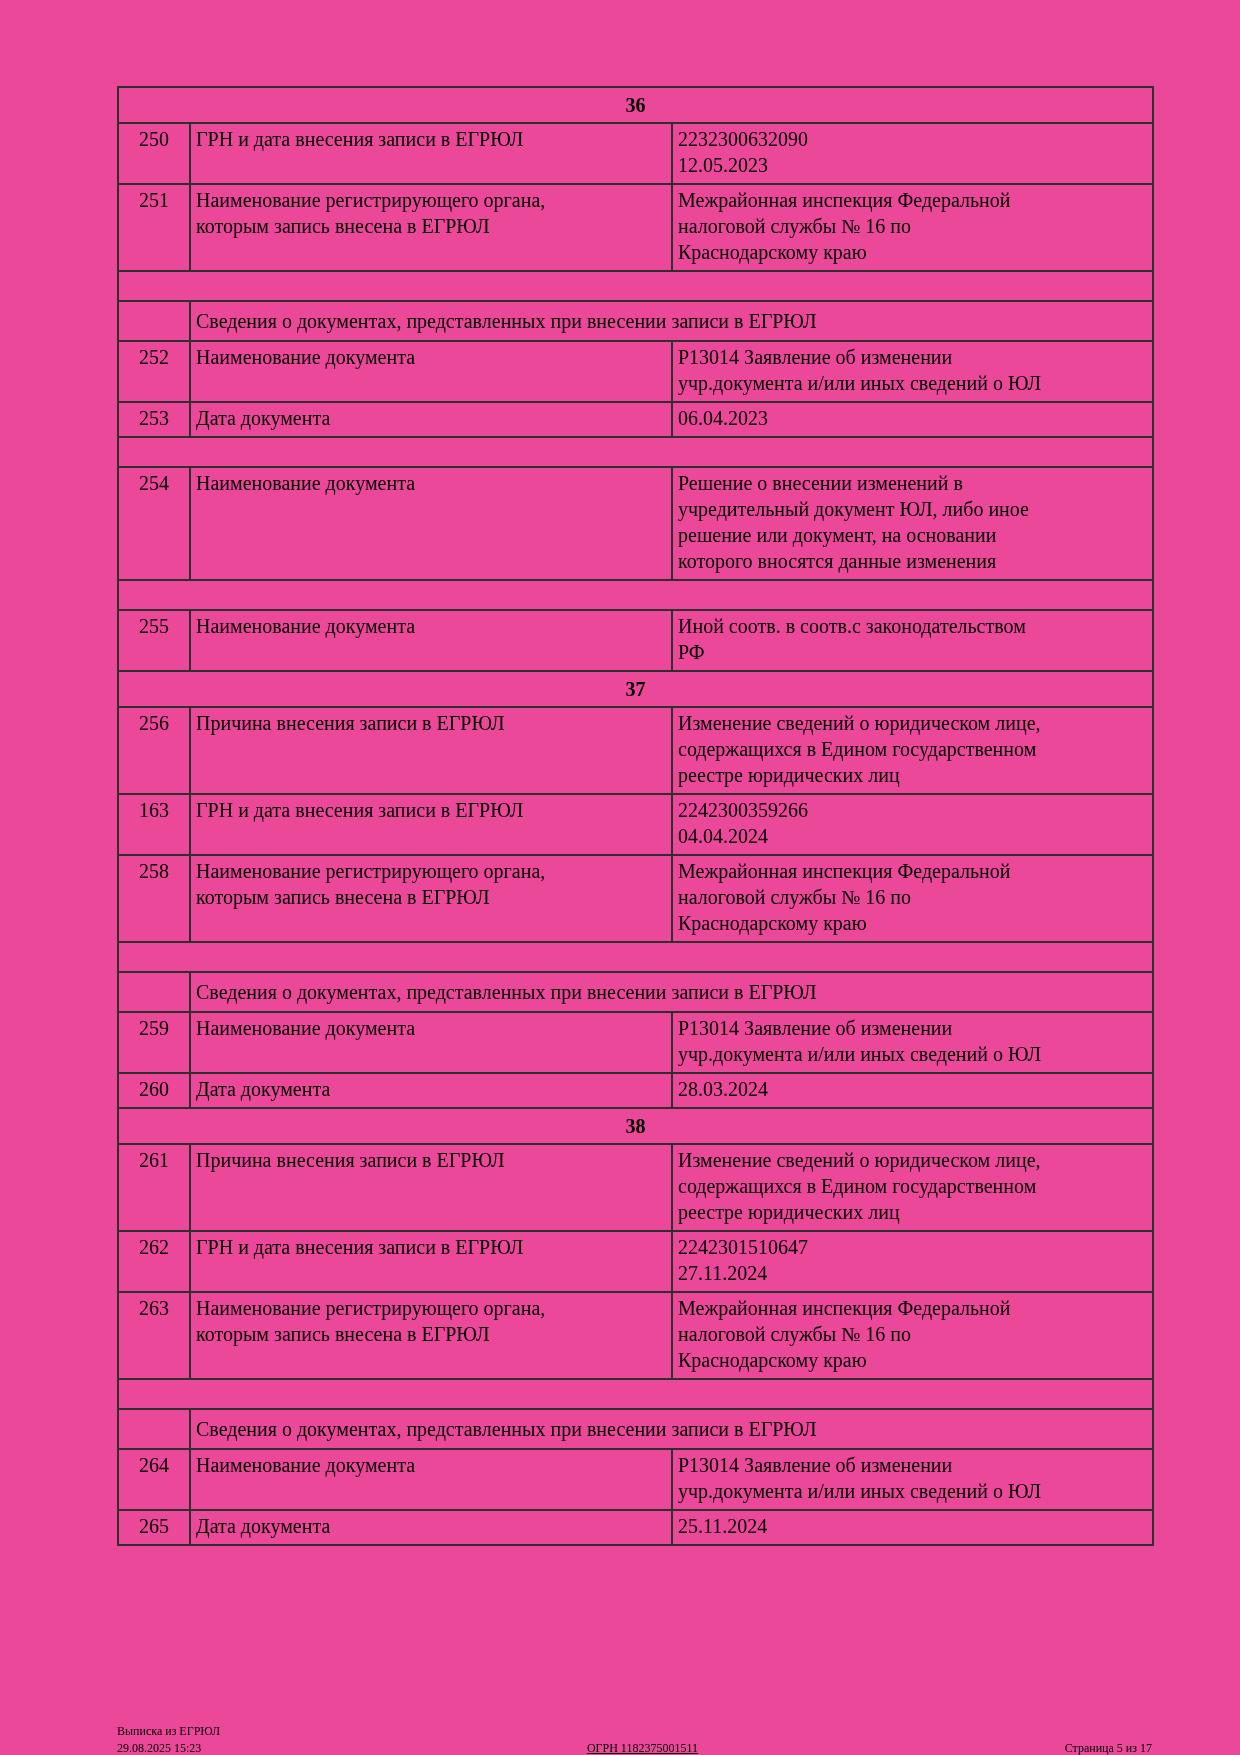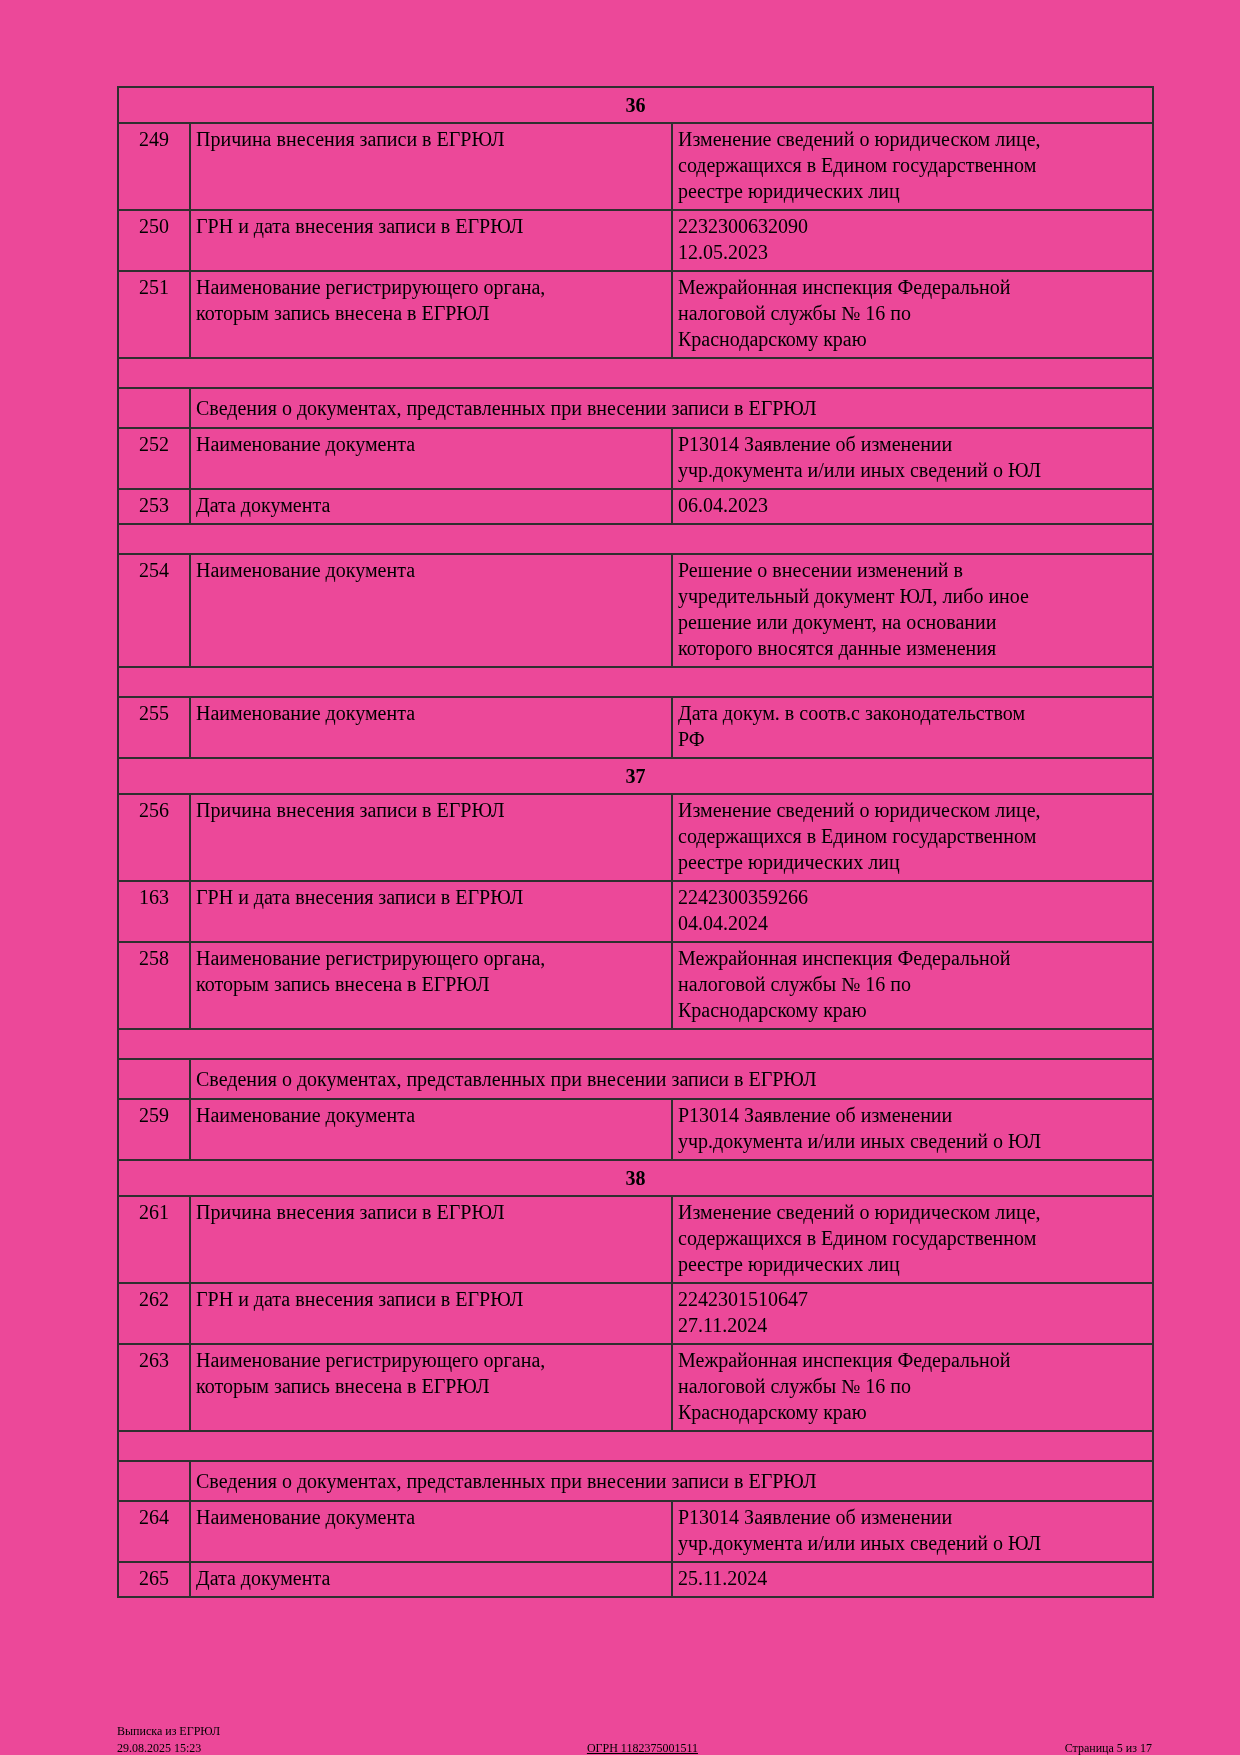--- a/index.html
+++ b/index.html
@@ -54,27 +54,20 @@
         <col class="c-num">
         <col class="c-label">
         <col class="c-value">
       </colgroup>
     <tbody>
 
       <tr>
         <td class="section" colspan="3">36</td>
       </tr>
 
-      <tr>
-        <td class="num">249</td>
-        <td class="label">Причина внесения записи в ЕГРЮЛ</td>
-        <td class="value">Изменение сведений о юридическом лице,
-содержащихся в Едином государственном
-реестре юридических лиц</td>
-      </tr>
 
       <tr>
         <td class="num">250</td>
         <td class="label">ГРН и дата внесения записи в ЕГРЮЛ</td>
         <td class="value">2232300632090
 12.05.2023</td>
       </tr>
 
       <tr>
         <td class="num">251</td>
@@ -120,21 +113,21 @@
 которого вносятся данные изменения</td>
       </tr>
 
       <tr class="spacer">
         <td colspan="3"></td>
       </tr>
 
       <tr>
         <td class="num">255</td>
         <td class="label">Наименование документа</td>
-        <td class="value">Дата докум. в соотв.с законодательством
+        <td class="value">Иной соотв. в соотв.с законодательством
 РФ</td>
       </tr>
 
       <tr>
         <td class="section" colspan="3">37</td>
       </tr>
 
       <tr>
         <td class="num">256</td>
         <td class="label">Причина внесения записи в ЕГРЮЛ</td>
@@ -168,20 +161,25 @@
         <td class="subheader" colspan="2">Сведения о документах, представленных при внесении записи в ЕГРЮЛ</td>
       </tr>
 
       <tr>
         <td class="num">259</td>
         <td class="label">Наименование документа</td>
         <td class="value">Р13014 Заявление об изменении
 учр.документа и/или иных сведений о ЮЛ</td>
       </tr>
 
+      <tr>
+        <td class="num">260</td>
+        <td class="label">Дата документа</td>
+        <td class="value">28.03.2024</td>
+      </tr>
 
       <tr>
         <td class="section" colspan="3">38</td>
       </tr>
 
       <tr>
         <td class="num">261</td>
         <td class="label">Причина внесения записи в ЕГРЮЛ</td>
         <td class="value">Изменение сведений о юридическом лице,
 содержащихся в Едином государственном

